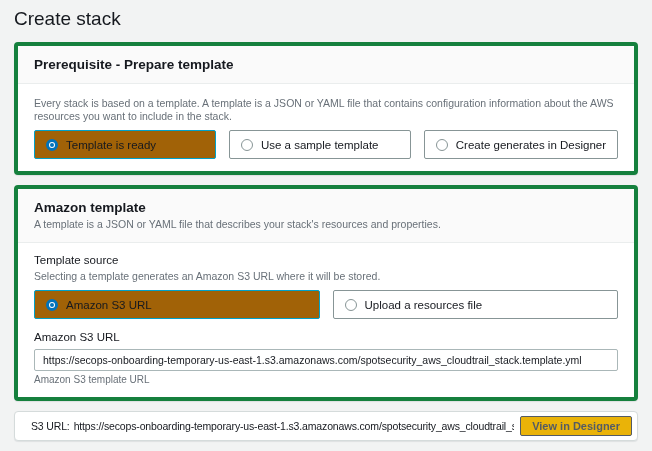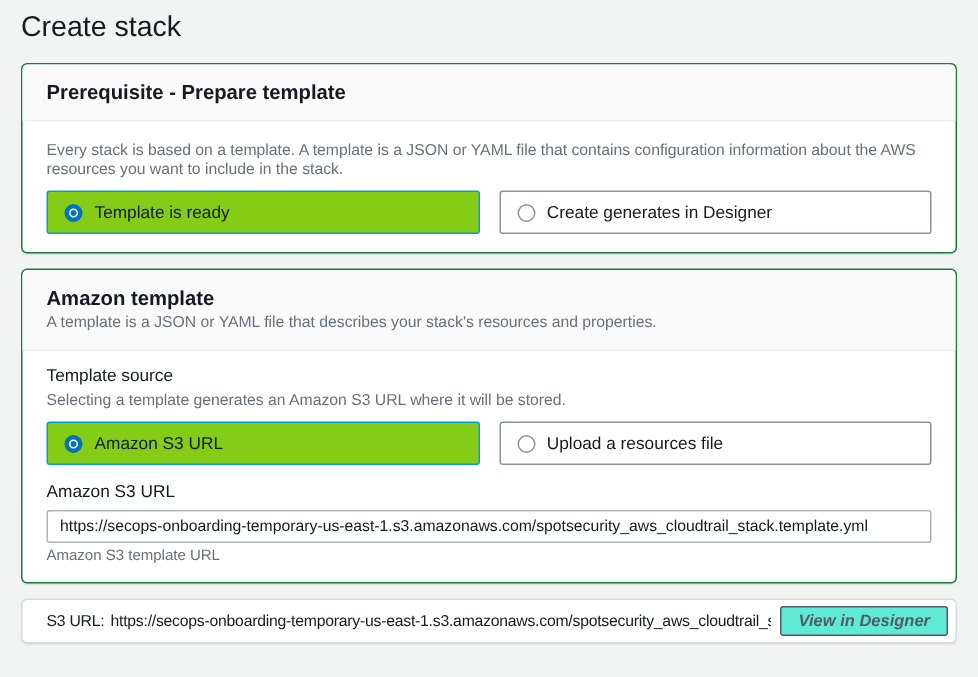--- a/index.html
+++ b/index.html
@@ -16,21 +16,21 @@
 
   .page-title {
     font-size: 19px;
     font-weight: 400;
     margin: 0 0 12px;
     color: #16191f;
   }
 
   .card {
     background: #ffffff;
-    border: 1px solid #15803d;
+    border: 4px solid #15803d;
     border-radius: 4px;
     box-shadow: 0 1px 1px rgba(0,28,36,.08);
     margin-bottom: 10px;
   }
   .card-header {
     background: #fafafa;
     border-bottom: 1px solid #eaeded;
     border-radius: 4px 4px 0 0;
     padding: 11px 16px;
   }
@@ -57,21 +57,21 @@
     height: 29px;
     border: 1px solid #879596;
     border-radius: 2px;
     background: #fff;
     display: flex;
     align-items: center;
     gap: 8px;
     padding: 0 11px;
     cursor: pointer;
   }
-  .tile.selected { border-color: #00a1c9; background: #84cc16; }
+  .tile.selected { border-color: #00a1c9; background: #a16207; }
   .tile-label { font-size: 11.5px; color: #16191f; white-space: nowrap; }
 
   .radio {
     width: 12px; height: 12px; min-width: 12px;
     border: 1px solid #879596;
     border-radius: 50%;
     background: #fff;
     display: flex; align-items: center; justify-content: center;
   }
   .radio.selected { border: 3px solid #0073bb; }
@@ -113,49 +113,52 @@
     flex: 1;
     font-size: 10.5px;
     color: #16191f;
     white-space: nowrap;
     overflow: hidden;
     letter-spacing: -0.15px;
   }
   .s3-line .s3-label { margin-right: 4px; }
   .btn-secondary {
     border: 1px solid #545b64;
-    background: #5eead4;
+    background: #eab308;
     color: #545b64;
     font-weight: 700;
     font-size: 11px;
     font-family: "Liberation Sans", sans-serif;
     border-radius: 2px;
     padding: 3px 11px;
     white-space: nowrap;
     cursor: pointer;
-    font-style: italic;
   }
 </style>
 </head>
 <body>
 
 <div class="page">
 
   <h1 class="page-title">Create stack</h1>
 
   <div class="card">
     <div class="card-header">
       <h2 class="card-title">Prerequisite - Prepare template</h2>
     </div>
     <div class="card-body">
       <div class="field-desc">Every stack is based on a template. A template is a JSON or YAML file that contains configuration information about the AWS resources you want to include in the stack.</div>
       <div class="tiles">
         <div class="tile selected">
           <span class="radio selected"></span>
           <span class="tile-label">Template is ready</span>
+        </div>
+        <div class="tile">
+          <span class="radio"></span>
+          <span class="tile-label">Use a sample template</span>
         </div>
         <div class="tile">
           <span class="radio"></span>
           <span class="tile-label">Create generates in Designer</span>
         </div>
       </div>
     </div>
   </div>
 
   <div class="card">

